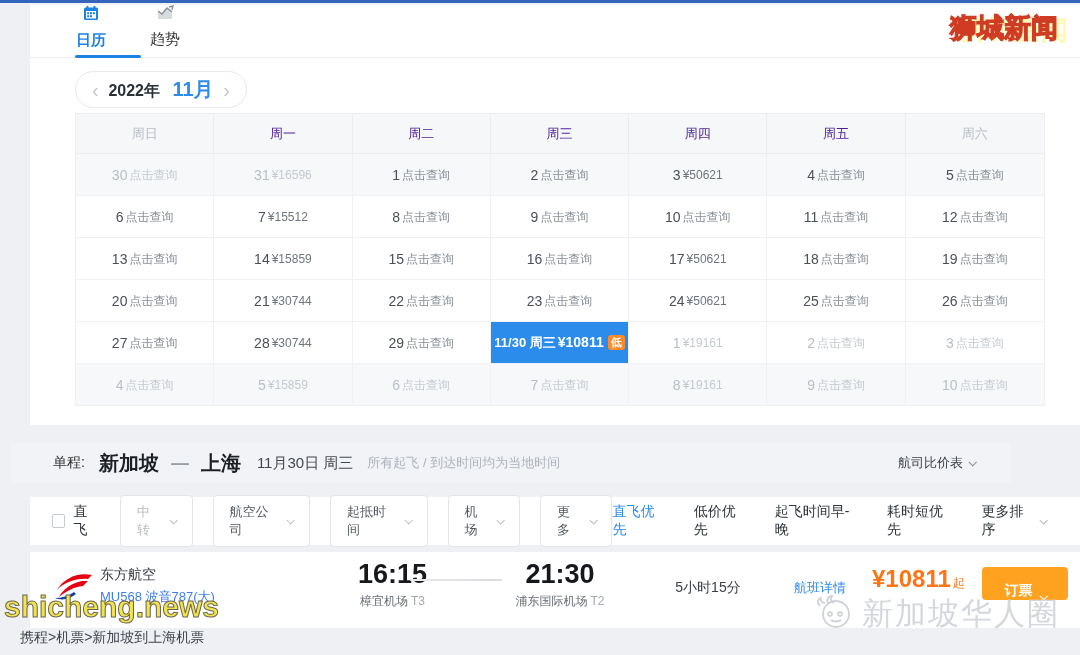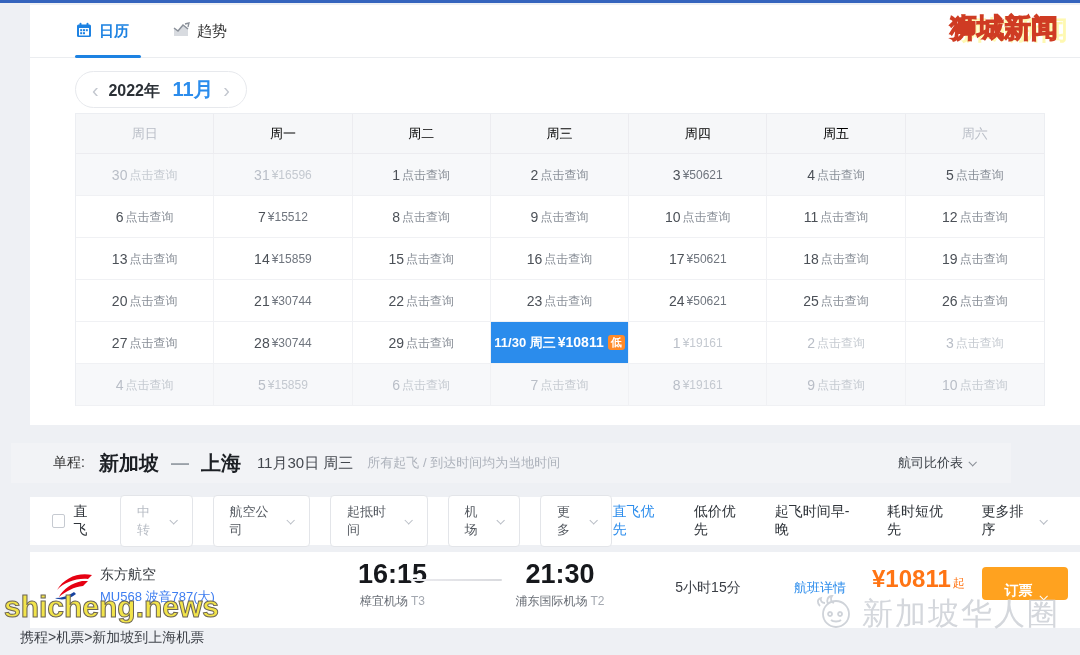--- a/index.html
+++ b/index.html
@@ -6,30 +6,30 @@
     --blue:#2b8cec; --orange:#ff7414; --btn-orange:#ffa21f; --badge:#ff8a28; --topline:#3564bd;
   }
   *{margin:0;padding:0;box-sizing:border-box;font-family:"Liberation Sans","DejaVu Sans",sans-serif;}
   html,body{width:1080px;height:655px;overflow:hidden;}
   body{background:#eef0f4;position:relative;}
   .topline{position:absolute;left:0;top:0;width:1080px;height:3px;background:var(--topline);}
 
   
   .panel-top{position:absolute;left:30px;top:5px;width:1050px;height:420px;background:#fff;}
   .tab-bar{position:relative;height:53px;border-bottom:1px solid #ebedf0;display:flex;align-items:center;gap:44px;padding-left:46px;}
-  .tab{display:flex;align-items:center;gap:7px;font-size:15px;color:#333;cursor:pointer;height:100%;}
+  .tab{display:flex;align-items:center;gap:7px;font-size:15px;color:#333;cursor:pointer;height:100%;flex-direction:column;}
   .tab.active{color:#1d82e2;font-weight:bold;}
   .tab-underline{position:absolute;left:45px;bottom:-1px;width:66px;height:3px;background:#1d82e2;border-radius:2px;}
   .month-nav{position:absolute;left:45px;top:66px;width:172px;height:37px;border:1px solid #e7e9ed;border-radius:19px;background:#fff;display:flex;align-items:center;justify-content:space-between;padding:0 16px;}
   .mn-arrow{color:#c3c7cf;font-size:20px;line-height:1;cursor:pointer;user-select:none;}
   .mn-year{font-size:16px;font-weight:bold;color:#2b3036;}
   .mn-month{font-size:20px;font-weight:bold;color:var(--blue);margin-left:8px;}
   .cal-grid{position:absolute;left:45px;top:108px;width:970px;display:grid;grid-template-columns:repeat(7,1fr);border:1px solid #eceef2;border-bottom:none;}
   .cal-grid>*:nth-child(7n){border-right:none;}
-  .cal-head{height:40px;background:#f6f7f9;display:flex;align-items:center;justify-content:center;font-size:13px;color:#000000;border-right:1px solid #ececf0;border-bottom:1px solid #ececf0;}
+  .cal-head{height:40px;background:#f6f7f9;display:flex;align-items:center;justify-content:center;font-size:13px;color:#4c1d95;border-right:1px solid #ececf0;border-bottom:1px solid #ececf0;}
   .cal-head.mut{color:#b9bec7;}
   .cal-cell{height:42px;display:flex;flex-direction:row;align-items:center;justify-content:center;gap:2px;background:#fff;border-right:1px solid #f0f1f4;border-bottom:1px solid #f0f1f4;cursor:pointer;}
   .cal-cell.tint{background:#f7f8fa;}
   .cal-cell .d{font-size:14px;color:#4b5057;line-height:1;}
   .cal-cell .p{font-size:12px;color:#868c95;line-height:1;}
   .cal-cell .p.price{color:#6f757e;}
   .cal-cell.mut .d{color:#b9bec7;}
   .cal-cell.mut .p{color:#c4c9d0;}
   .cal-cell.sel{background:var(--blue);}
   .cal-cell.sel .l1{font-size:13px;font-weight:bold;color:#fff;line-height:1.2;}

